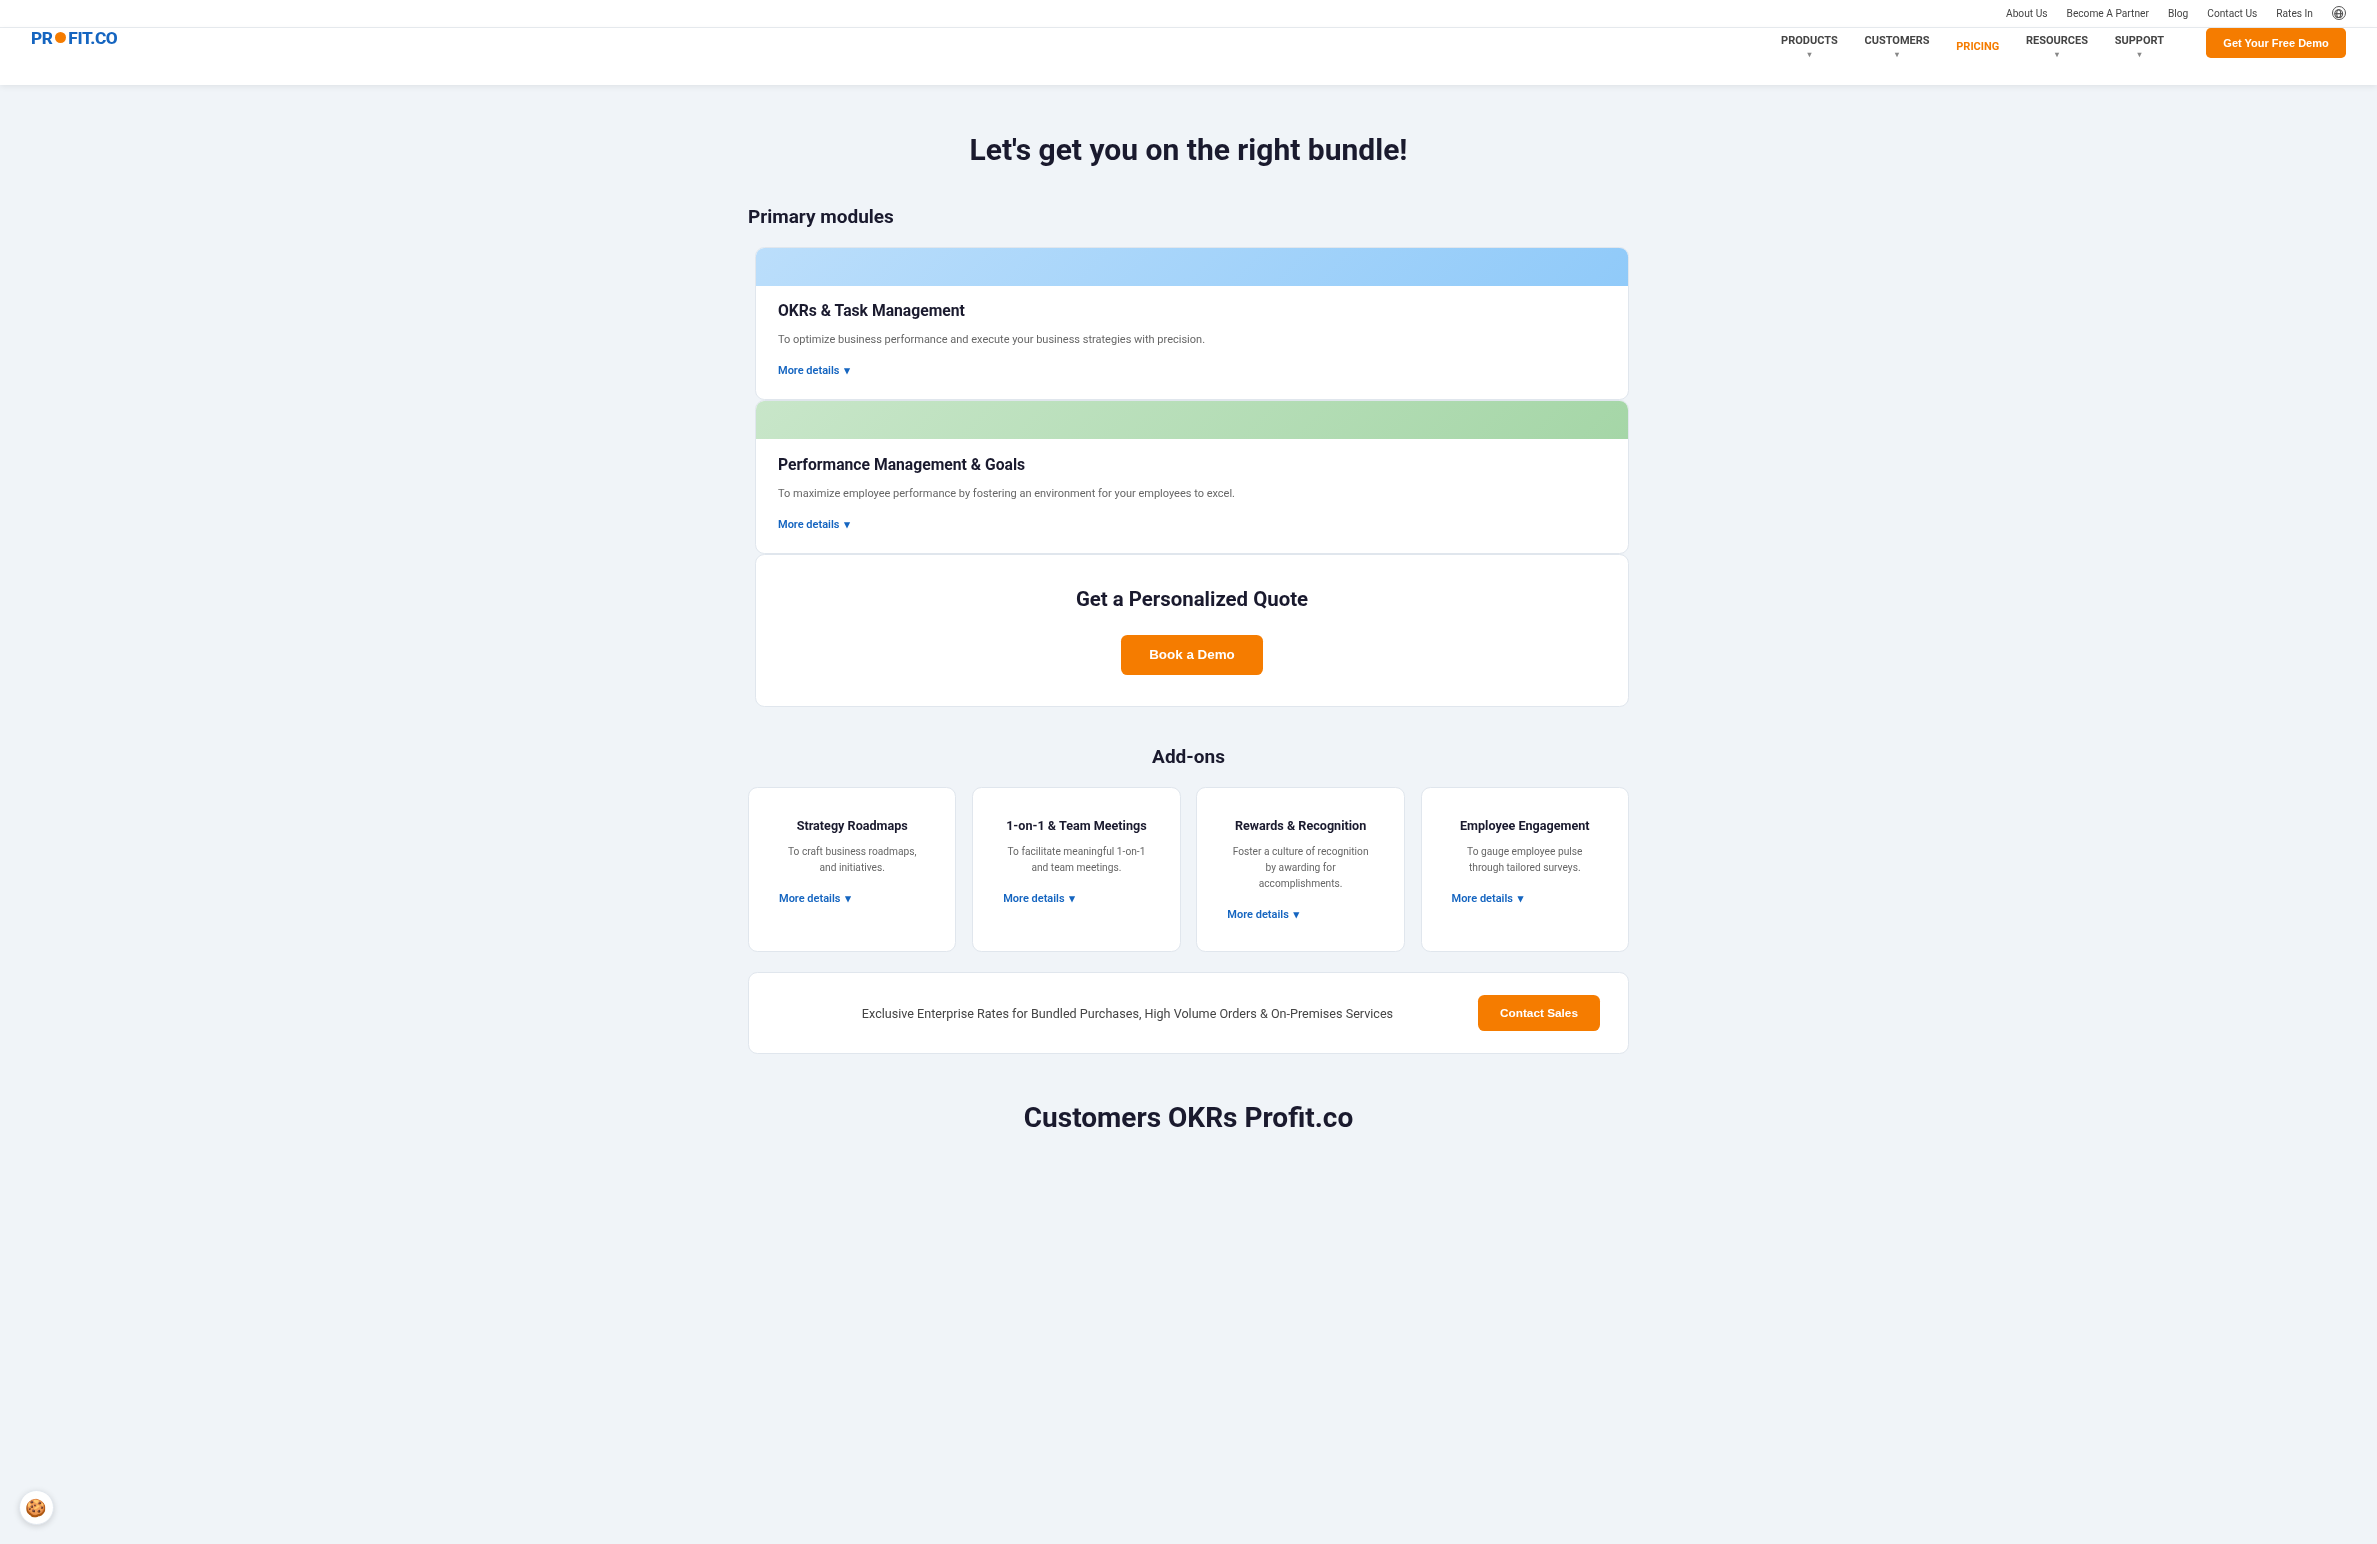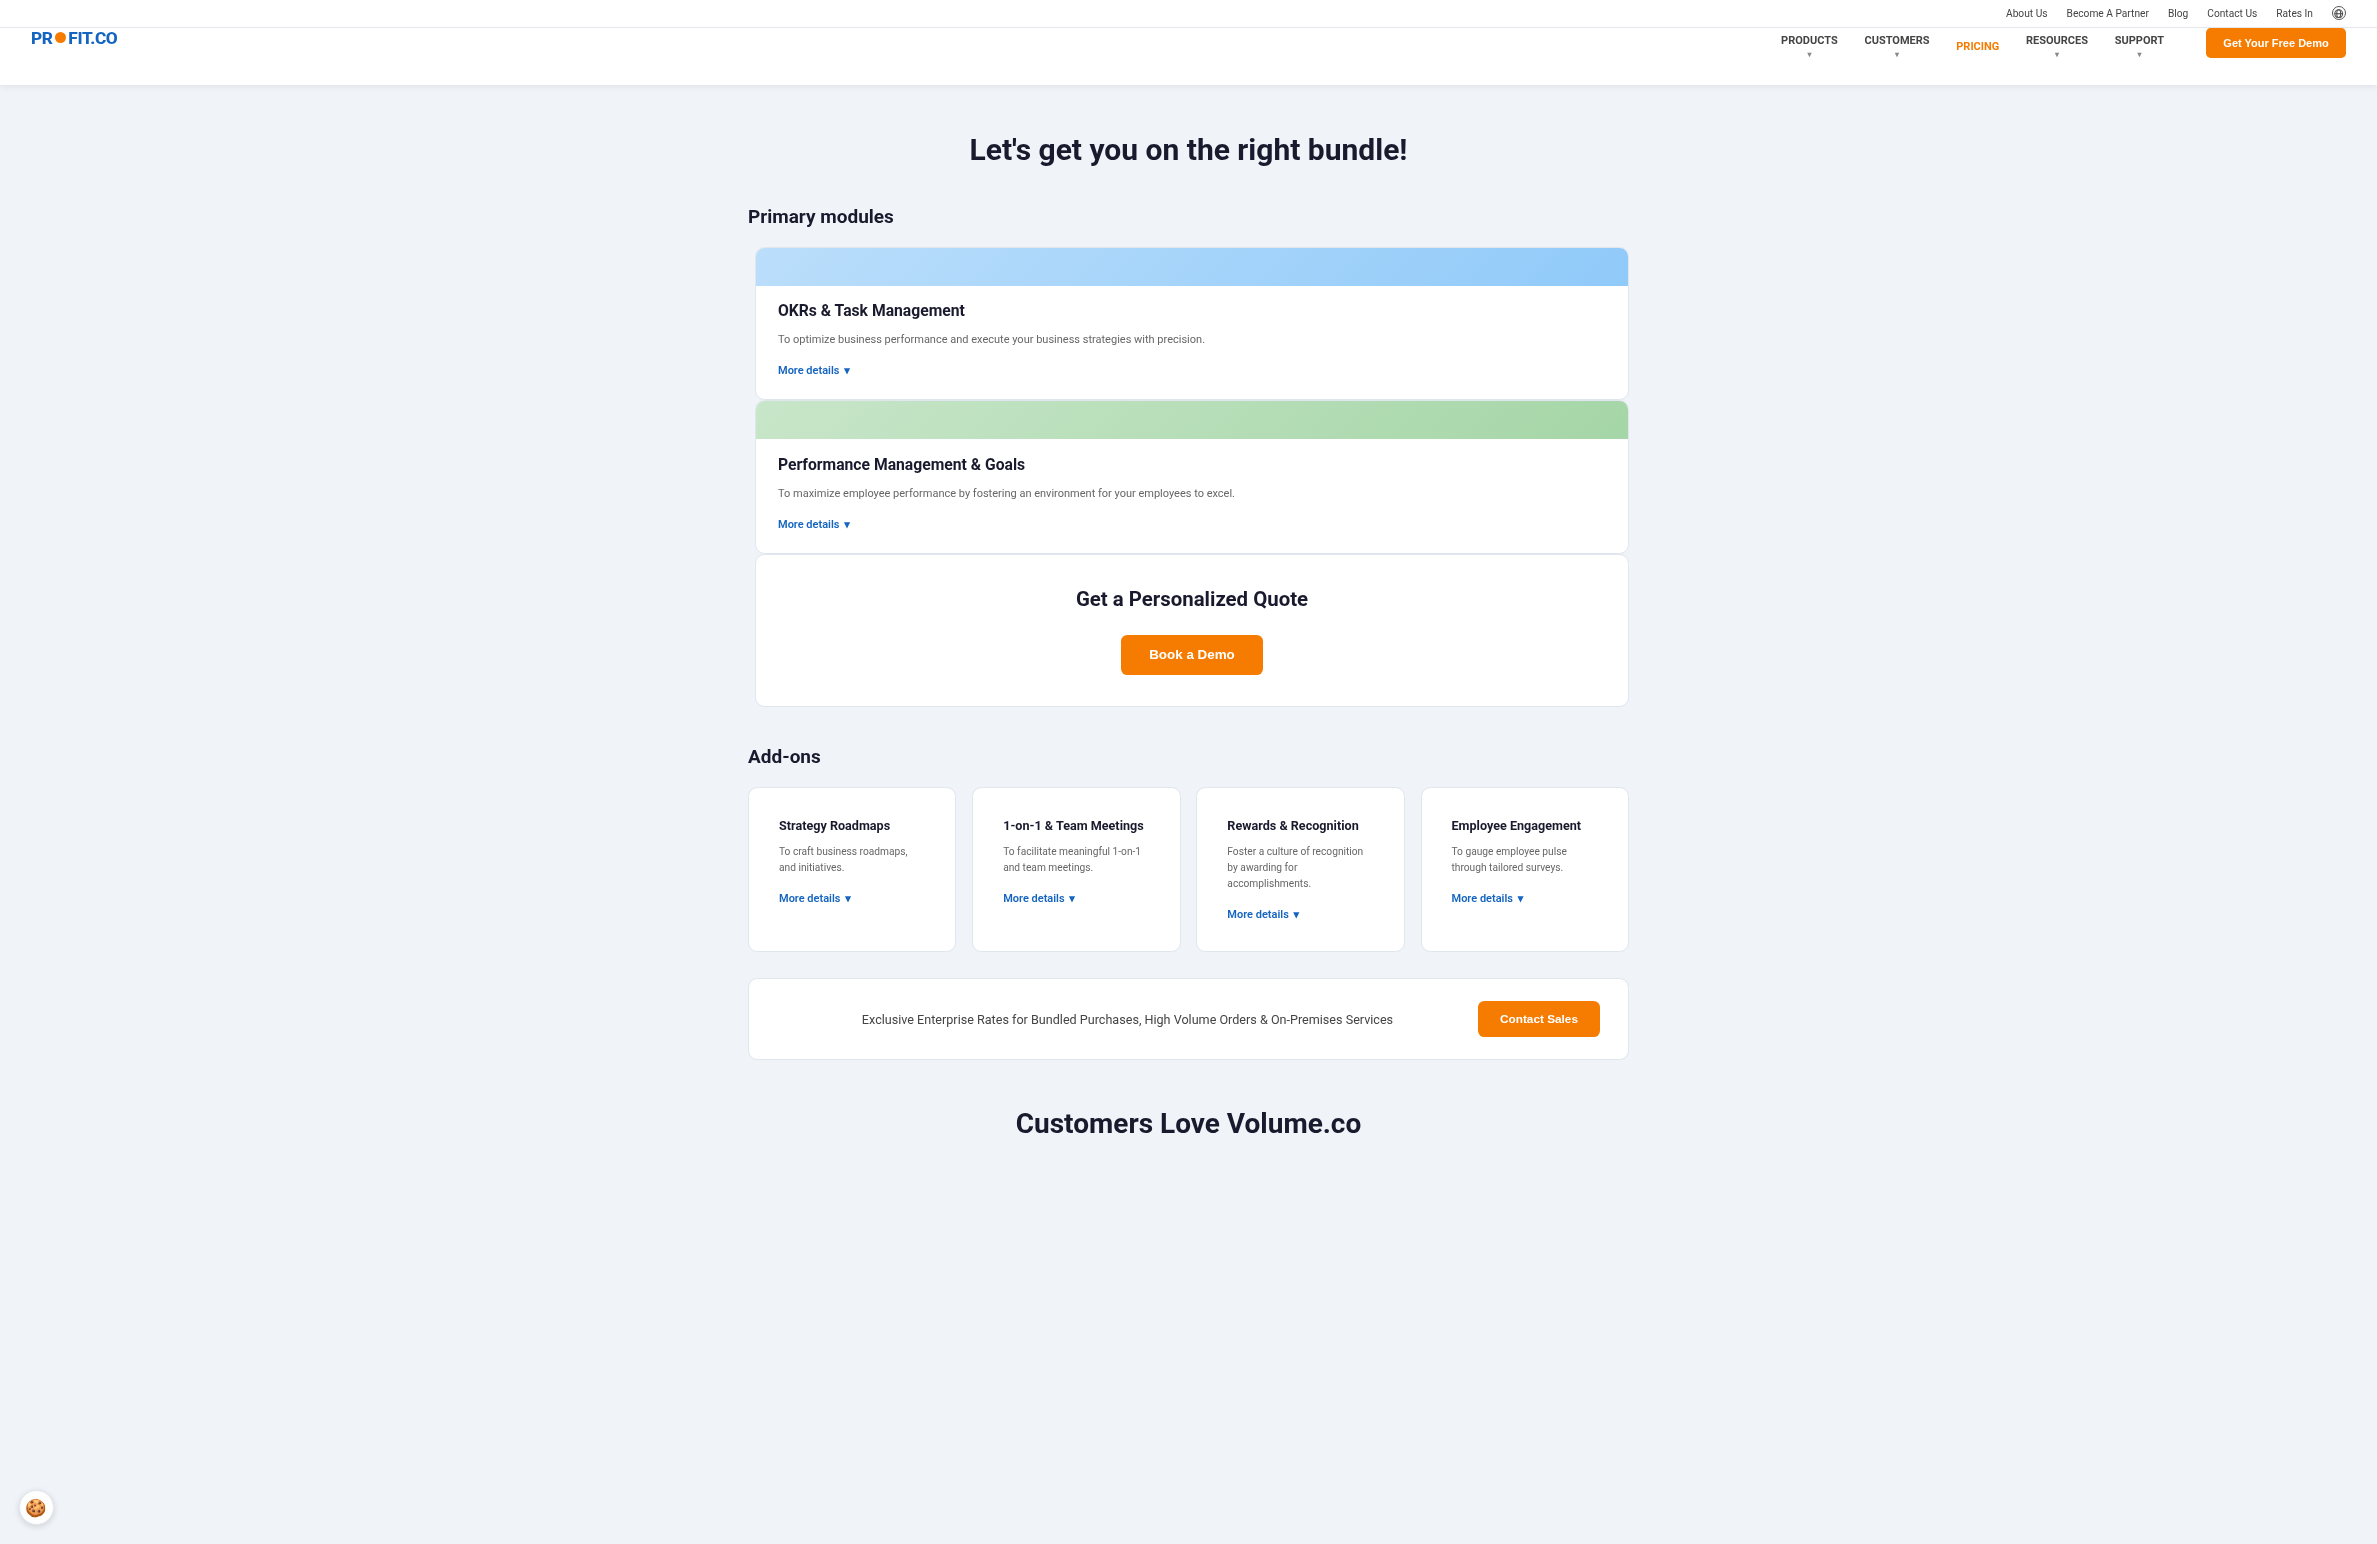--- a/index.html
+++ b/index.html
@@ -201,21 +201,21 @@
       color: #fff;
       border: none;
       padding: 12.6px 28px;
       border-radius: 6.3px;
       font-size: 13.4px;
       font-weight: 700;
       cursor: pointer;
     }
 
     
-    .addons-section { margin-bottom: 26px; }
+    .addons-section { margin-bottom: 20px; text-align: center; }
     .addons-grid {
       display: grid;
       grid-template-columns: repeat(4, 1fr);
       gap: 15.7px;
     }
     .addon-card {
       background: #fff;
       border-radius: 9.4px;
       border: 0.8px solid #e0e6ed;
       padding: 30px;
@@ -420,21 +420,21 @@
 
     </div>
   </section>
 
   <div class="enterprise-banner">
     <p>Exclusive Enterprise Rates for Bundled Purchases, High Volume Orders &amp; On-Premises Services</p>
     <button class="btn-contact-sales">Contact Sales</button>
   </div>
 
   <section class="customers-section">
-    <h2>Customers Love Volume.co</h2>
+    <h2>Customers OKRs Profit.co</h2>
   </section>
 
 </div>
 
 <div class="cookie-widget">
   <span>🍪</span>
 </div>
 
 
 </body></html>

